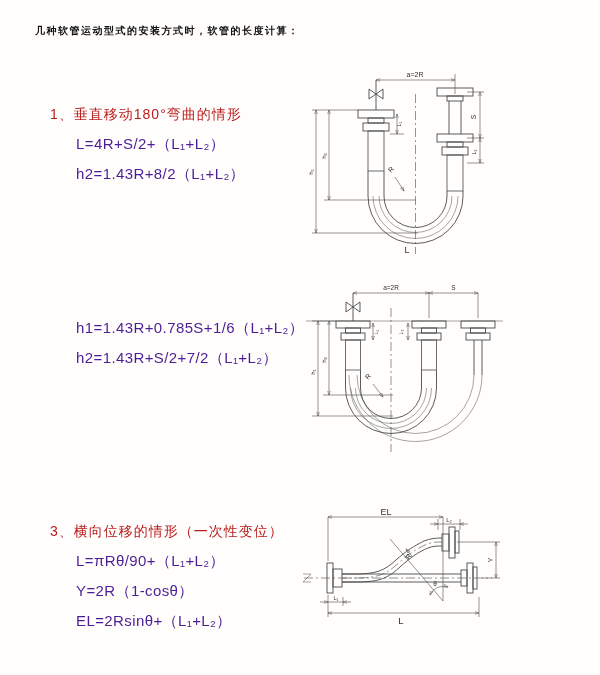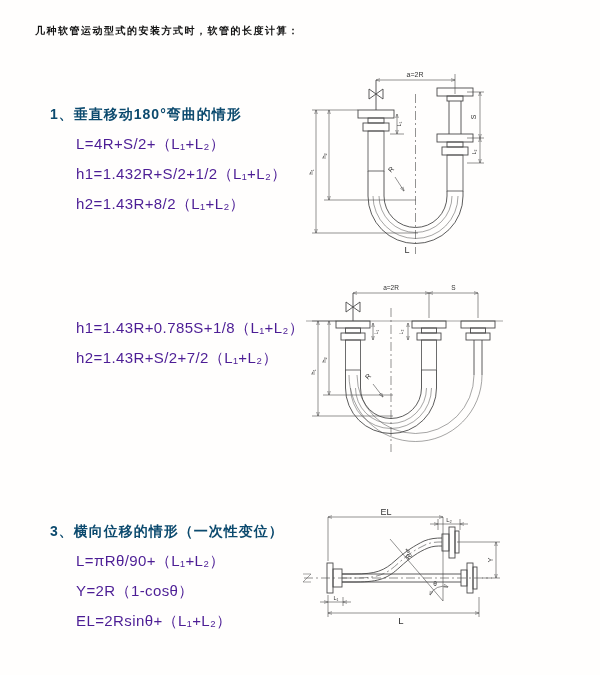--- a/index.html
+++ b/index.html
@@ -5,21 +5,21 @@
   html,body{margin:0;padding:0;background:#fff;}
   #page{
     position:relative;width:600px;height:675px;background:#fffefd;
     font-family:"Liberation Sans","DejaVu Sans",sans-serif;color:#1b1b1b;overflow:hidden;
   }
   .doc-title{
     position:absolute;left:35px;top:24px;font-size:10px;font-weight:700;
     letter-spacing:1.5px;color:#111;
   }
   .section{position:absolute;left:50px;}
-  .section .heading{font-size:14px;font-weight:700;letter-spacing:1px;color:#0c4a6e;line-height:20px;margin:0;}
+  .section .heading{font-size:14px;font-weight:400;letter-spacing:1px;color:#b91c1c;line-height:20px;margin:0;}
   .section .formula{font-size:15px;font-weight:400;color:#4c1d95;line-height:20px;margin:10px 0 0 26px;letter-spacing:.4px;}
   #sec1{top:104px;} #sec2{top:308px;} #sec3{top:521px;}
   .diagram{position:absolute;}
   #dia1{left:300px;top:64px;width:205px;height:195px;}
   #dia2{left:298px;top:280px;width:285px;height:180px;}
   #dia3{left:296px;top:505px;width:305px;height:155px;text-align:right;}
   svg{display:block;width:100%;height:100%;}
   svg line, svg path, svg rect{stroke:#4a4a4a;fill:none;}
   .obj{stroke-width:.9;}
   .dim{stroke-width:.6;}
@@ -31,26 +31,25 @@
 </head>
 <body>
 
 <div id="page">
 
   <div class="doc-title">几种软管运动型式的安装方式时，软管的长度计算：</div>
 
   <div class="section" id="sec1">
     <p class="heading">1、垂直移动180°弯曲的情形</p>
     <p class="formula">L=4R+S/2+（L₁+L₂）</p>
-    <p class="formula">h1=1.432R+S/2+1/2（L₁+L₂）</p>
     <p class="formula">h2=1.43R+8/2（L₁+L₂）</p>
   </div>
 
   <div class="section" id="sec2">
-    <p class="formula">h1=1.43R+0.785S+1/8（L₁+L₂）</p>
+    <p class="formula">h1=1.43R+0.785S+1/6（L₁+L₂）</p>
     <p class="formula">h2=1.43R+S/2+7/2（L₁+L₂）</p>
   </div>
 
   <div class="section" id="sec3">
     <p class="heading">3、横向位移的情形（一次性变位）</p>
     <p class="formula">L=πRθ/90+（L₁+L₂）</p>
     <p class="formula">Y=2R（1-cosθ）</p>
     <p class="formula">EL=2Rsinθ+（L₁+L₂）</p>
   </div>
 

